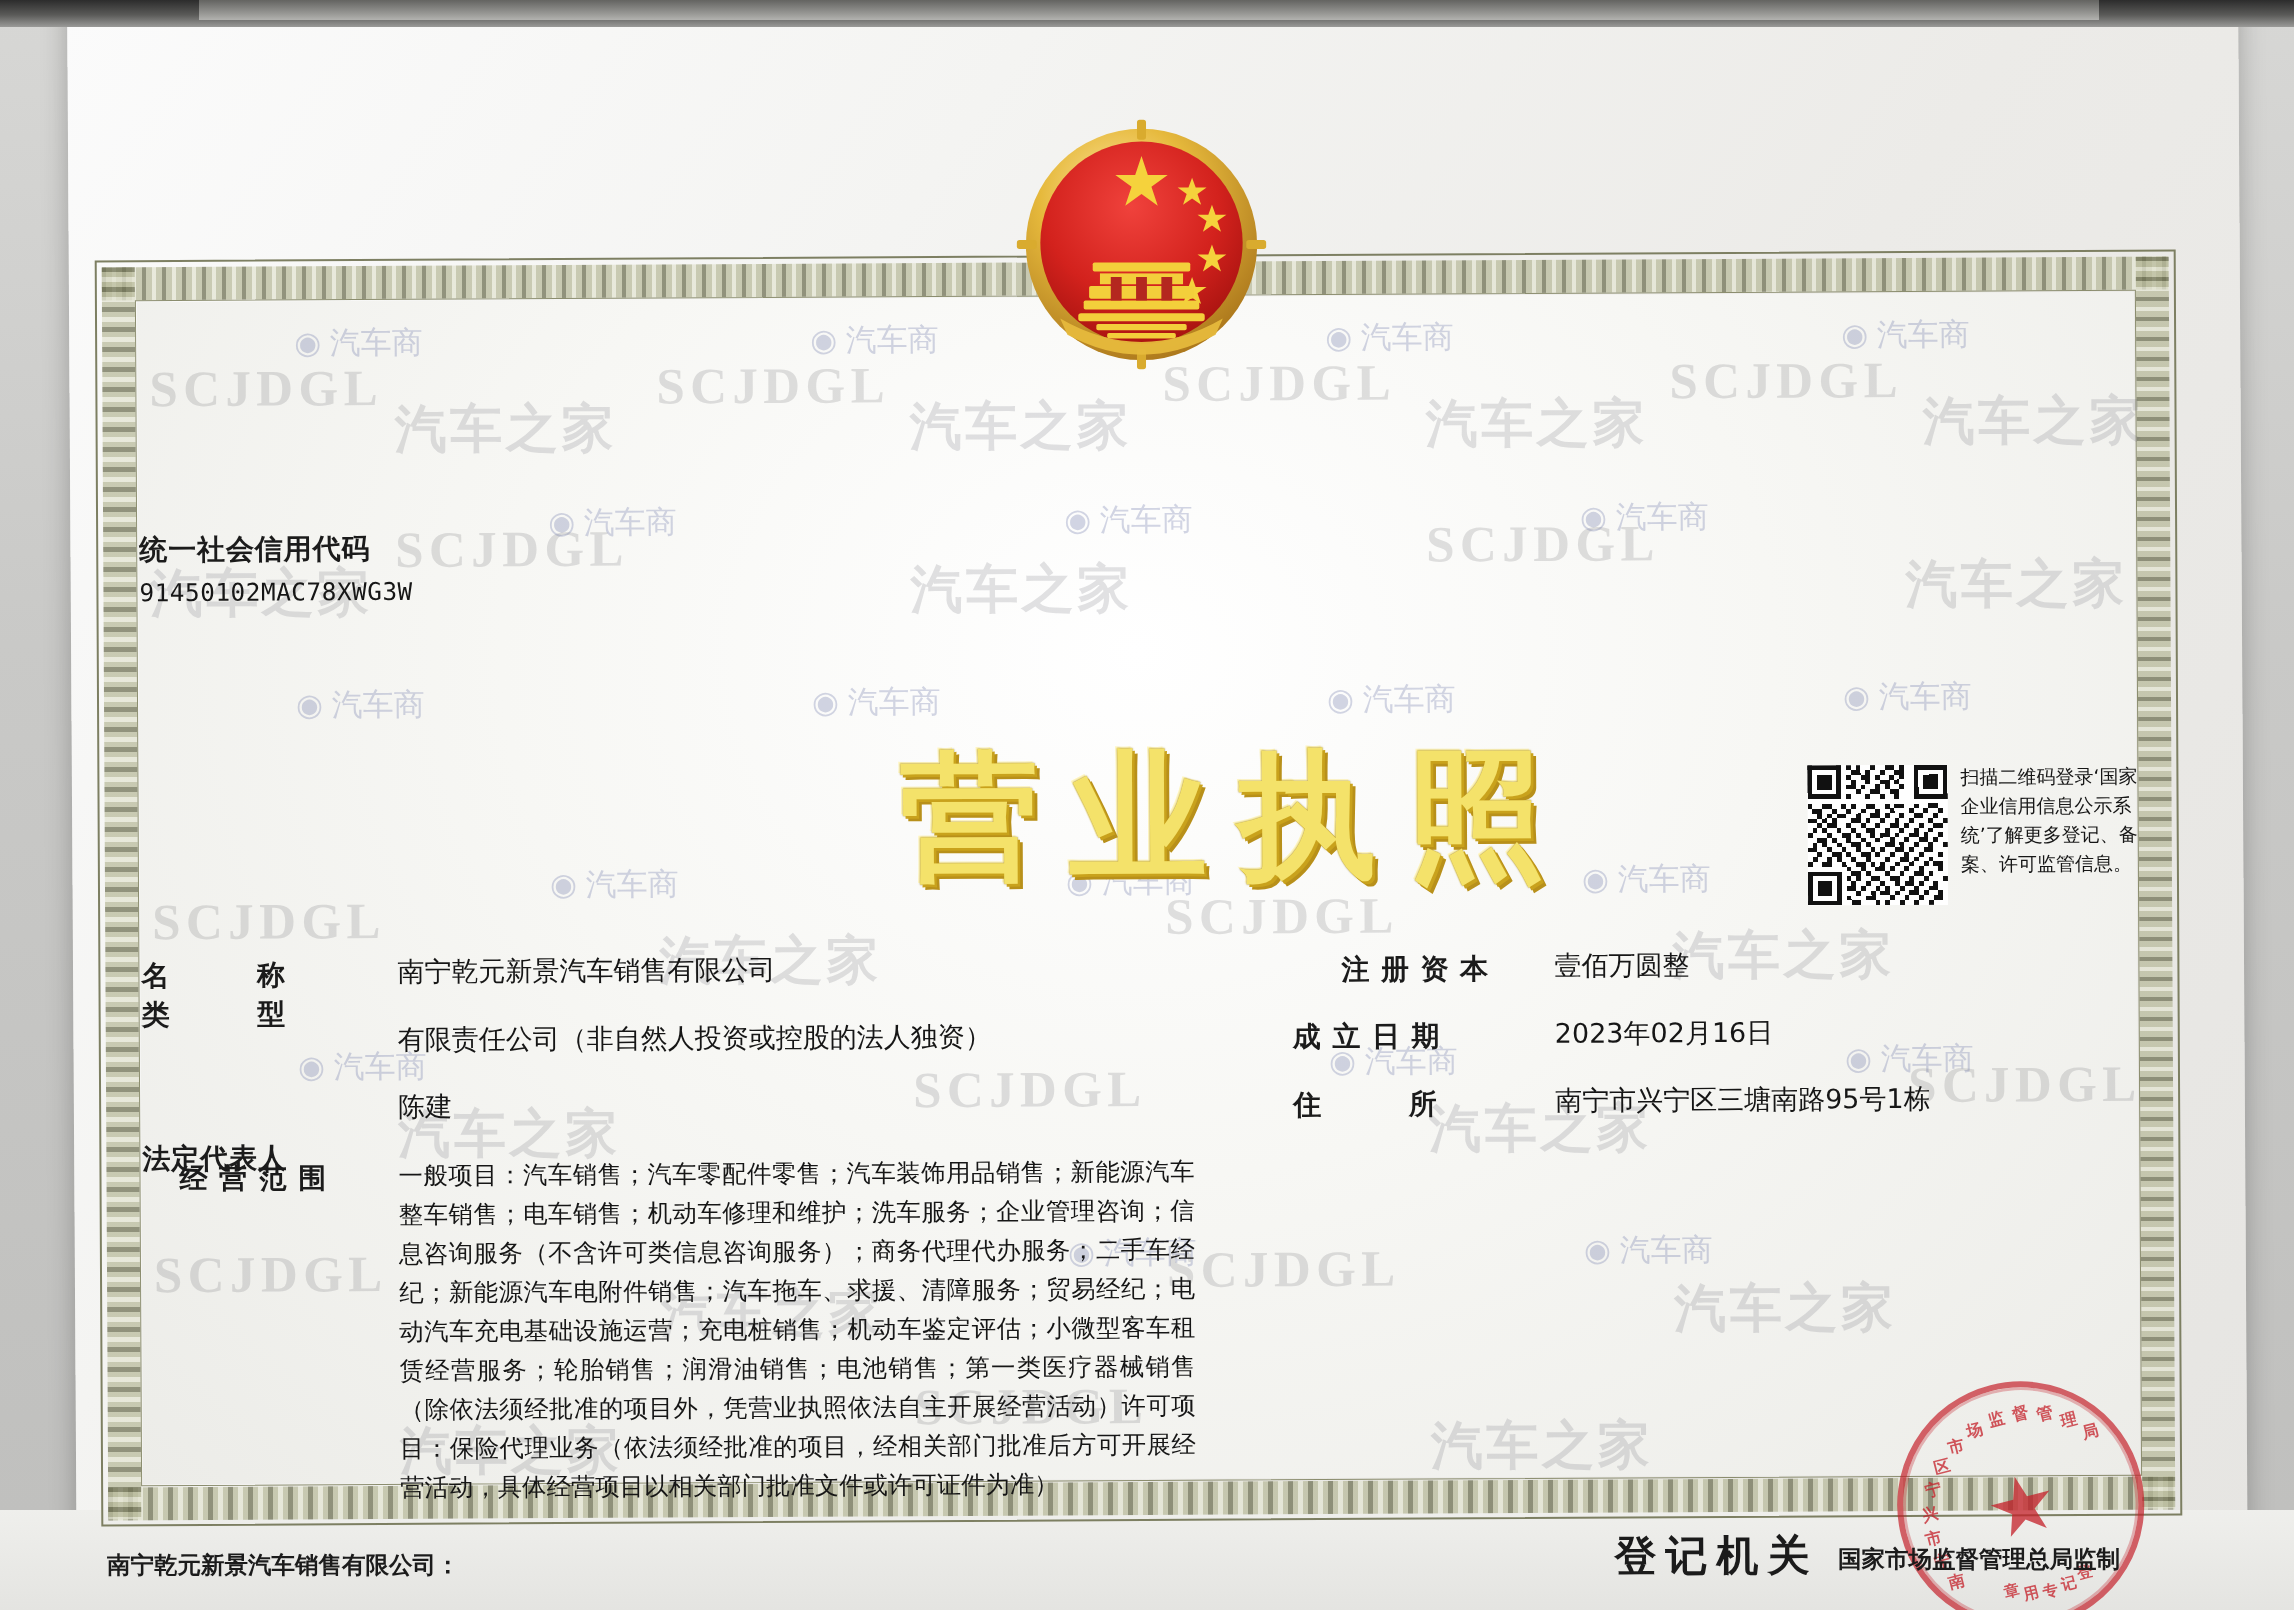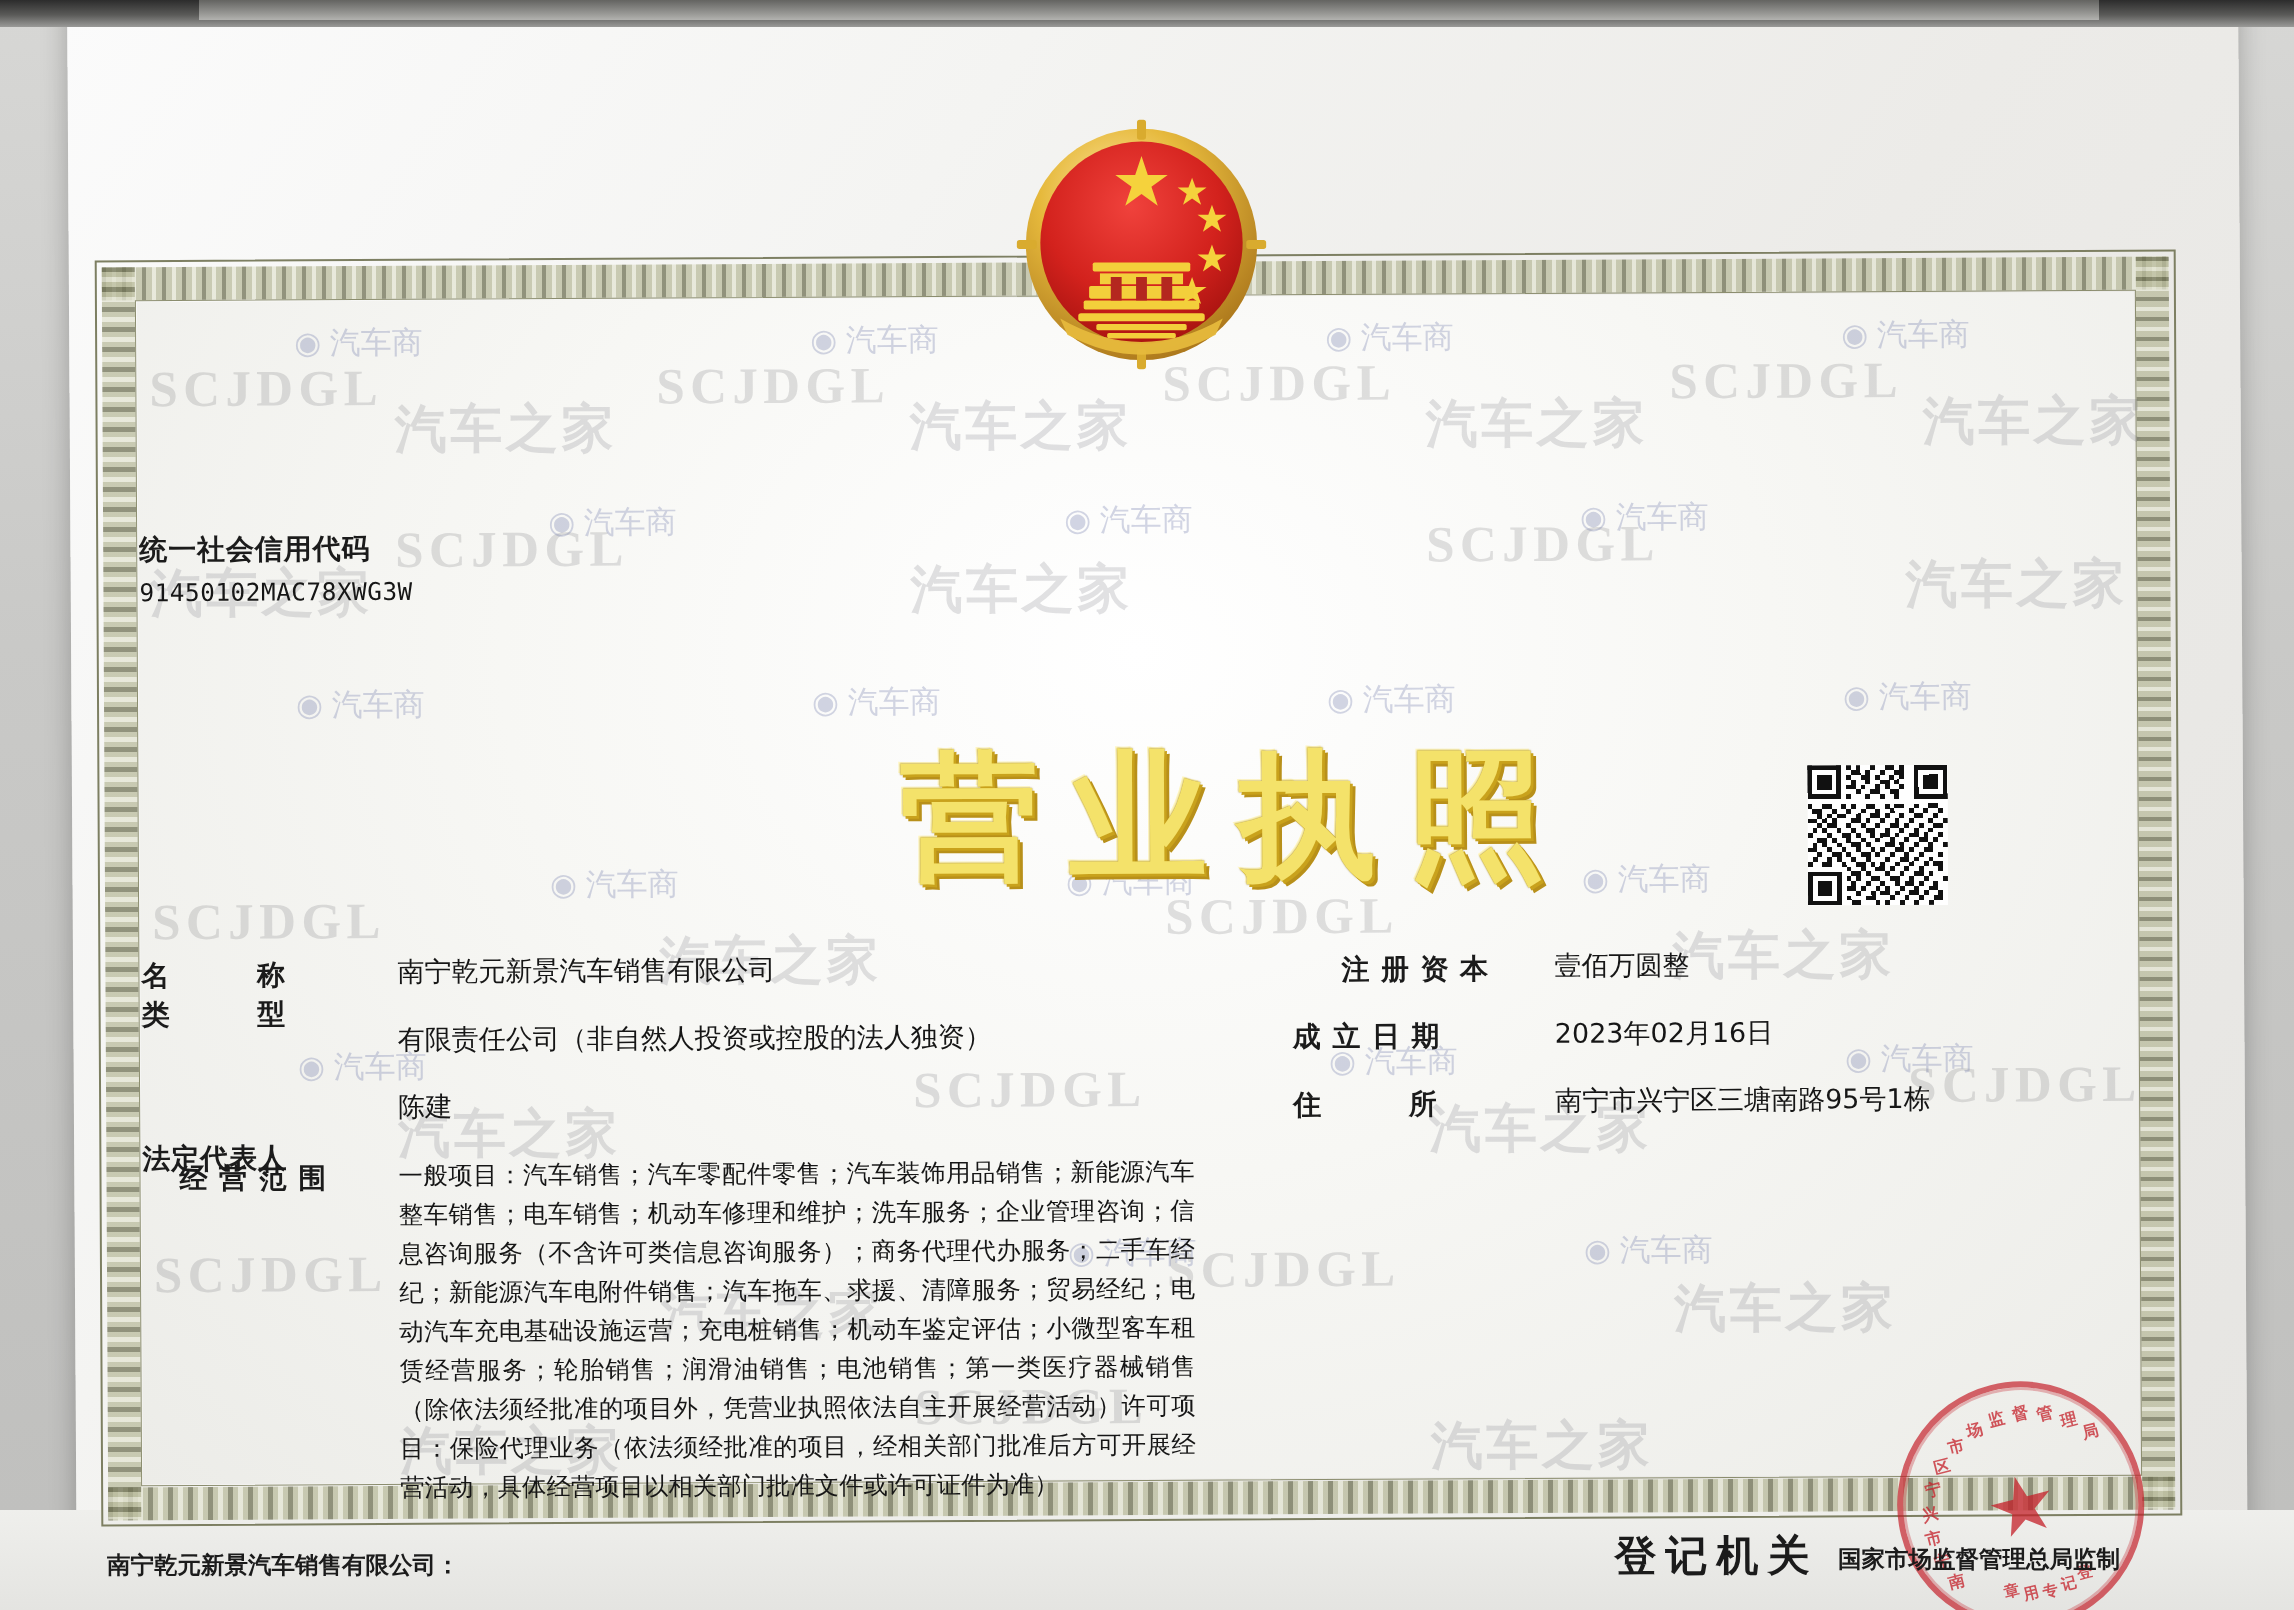--- a/index.html
+++ b/index.html
@@ -470,20 +470,21 @@
             <rect x="26" y="27" width="2" height="1"></rect>
           <rect x="9" y="28" width="2" height="1"></rect>
             <rect x="14" y="28" width="1" height="1"></rect>
             <rect x="16" y="28" width="1" height="1"></rect>
             <rect x="19" y="28" width="1" height="1"></rect>
             <rect x="22" y="28" width="1" height="1"></rect>
             <rect x="25" y="28" width="1" height="1"></rect>
         </g>
       </svg>
     </div>
+    <div id="qrtext">扫描二维码登录‘国家企业信用信息公示系统’了解更多登记、备案、许可监管信息。</div>
 
     <div class="lbl" style="left:43px;top:697px;">名　　　称</div>
     <div class="val" style="left:299px;top:695px;">南宁乾元新景汽车销售有限公司</div>
 
     <div class="lbl" style="left:43px;top:736px;">类　　　型</div>
     <div class="val" style="left:299px;top:763px;">有限责任公司（非自然人投资或控股的法人独资）</div>
 
     <div class="lbl" style="left:43px;top:832px;margin-top:48px;">法定代表人</div>
     <div class="val" style="left:299px;top:830px;">陈建</div>
 

